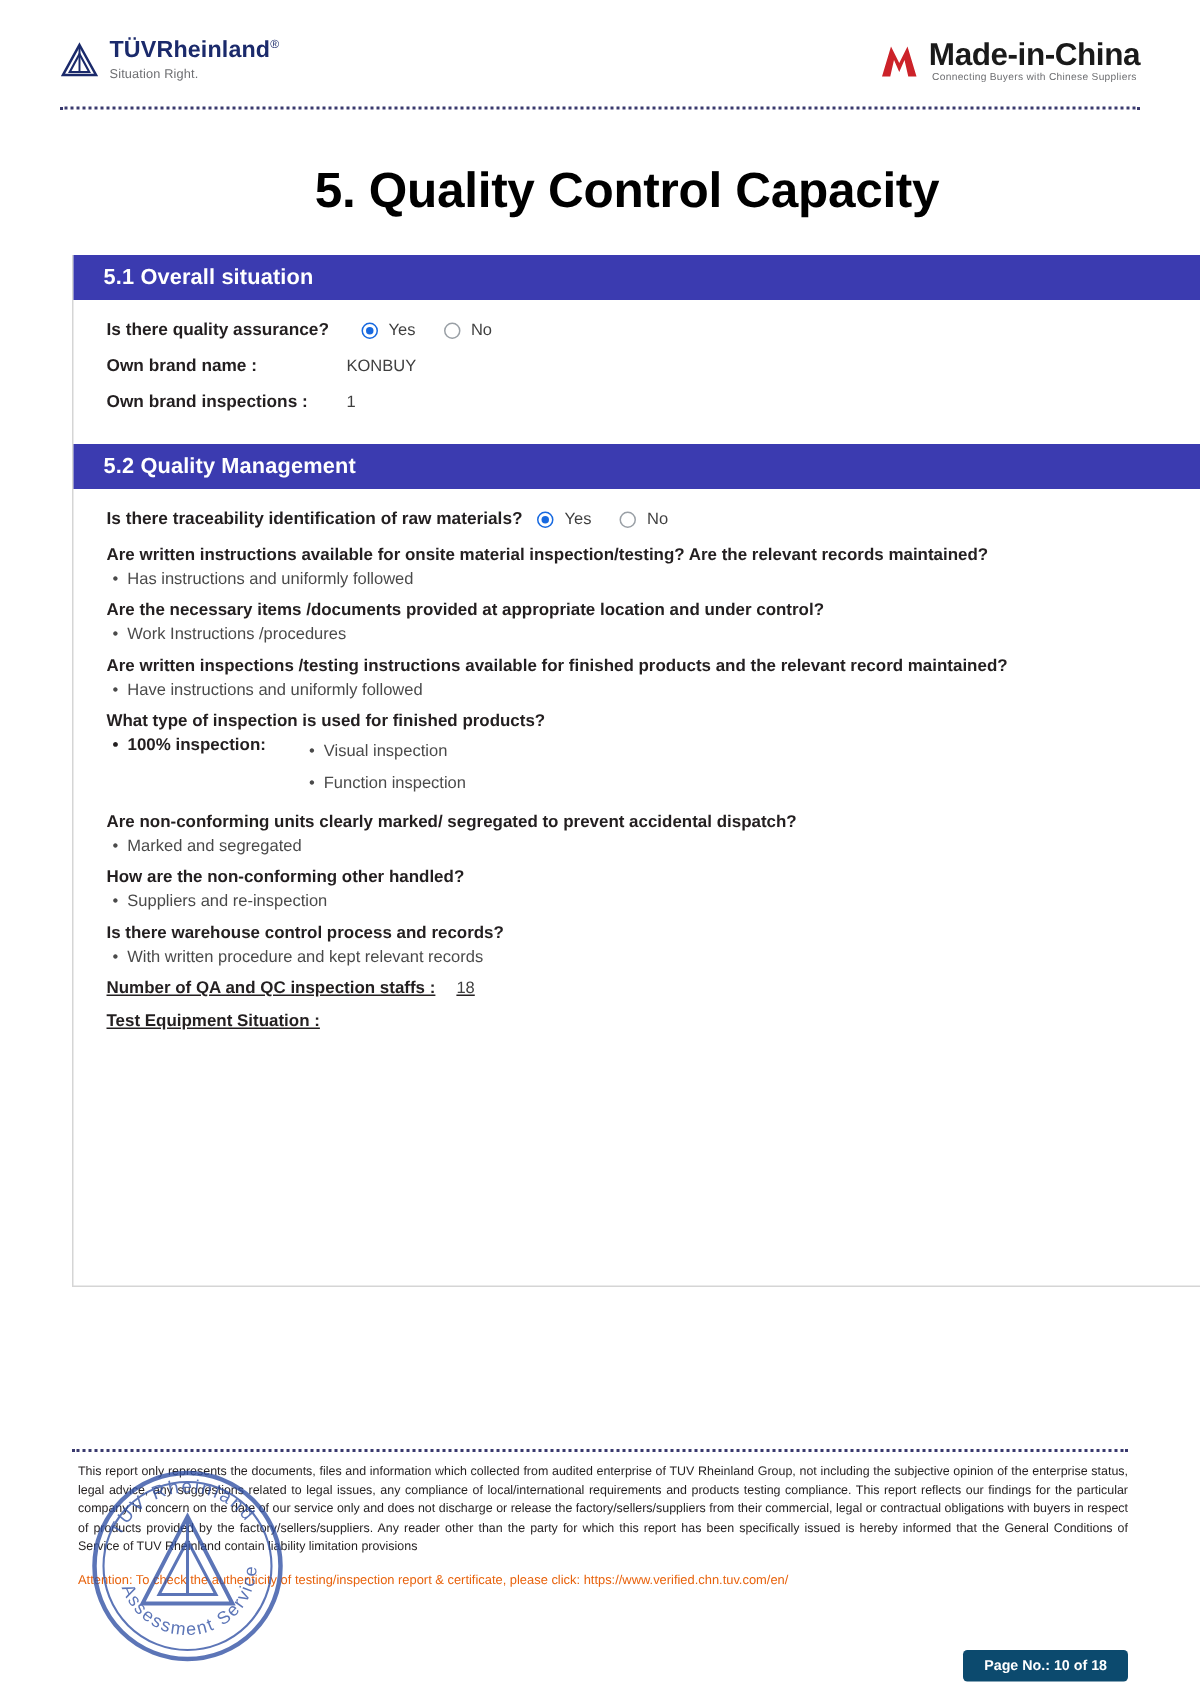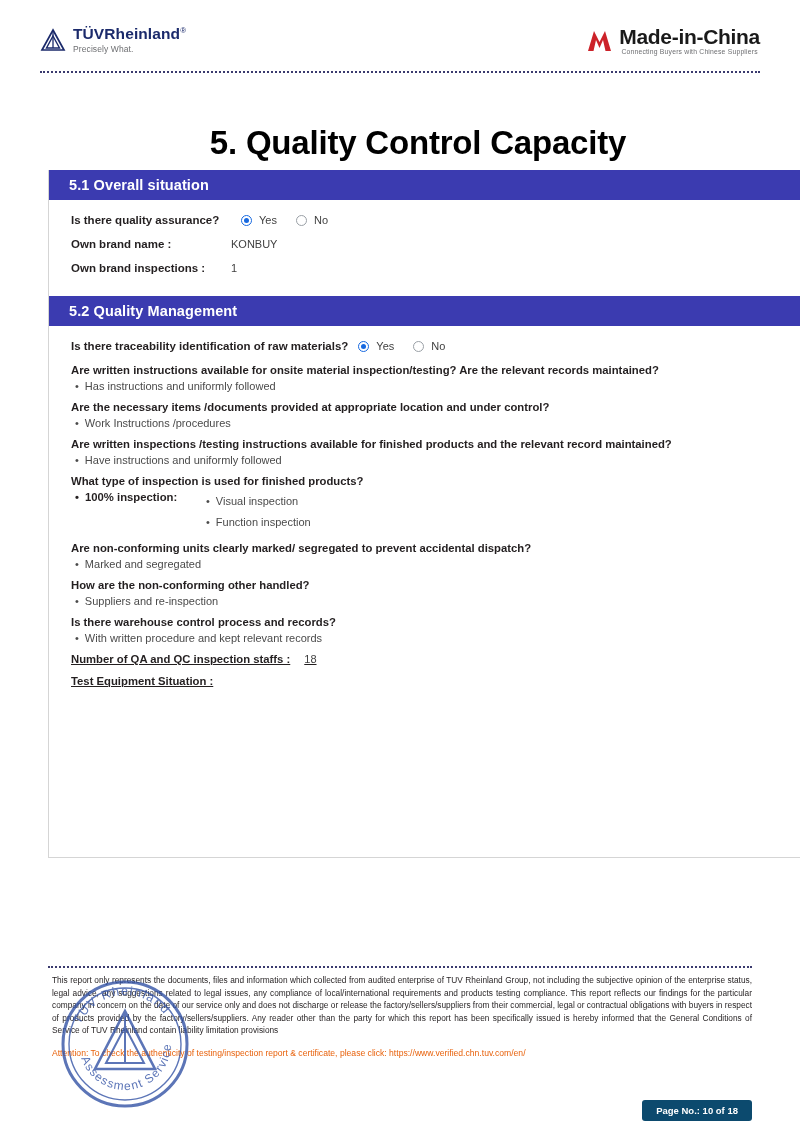--- a/index.html
+++ b/index.html
@@ -50,21 +50,21 @@
 
   .header-rule {
     position: absolute; top: 71px; left: 40px; right: 40px;
     border-top: 2px dotted #3a3a6e;
     height: 0;
   }
 
   
   .doc-title {
     position: absolute;
-    top: 124px; left: 0; right: 0;
+    top: 108px; left: 0; right: 0;
     text-align: center;
     font-size: 33px;
     font-weight: bold;
     color: #000;
     letter-spacing: -.2px;
     margin-left: 36px;
   }
 
   
   .content {
@@ -176,21 +176,21 @@
   <div class="tuv-logo">
     <span class="tuv-mark">
       <svg width="26" height="26" viewBox="0 0 26 26">
         <polygon points="13,2 24,22 2,22" fill="none" stroke="#1b2a6b" stroke-width="1.7"></polygon>
         <polygon points="13,8 19.5,20 6.5,20" fill="none" stroke="#1b2a6b" stroke-width="1.4"></polygon>
         <line x1="13" y1="2" x2="13" y2="20" stroke="#1b2a6b" stroke-width="1.3"></line>
       </svg>
     </span>
     <span class="tuv-text">
       <span class="tuv-name"><b>TÜVRheinland</b><span class="reg">®</span></span>
-      <div class="tuv-tag">Precisely What.</div>
+      <div class="tuv-tag">Situation Right.</div>
     </span>
   </div>
 
   <div class="mic-logo">
     <span class="mic-mark">
       <svg width="27" height="27" viewBox="0 0 27 27">
         <path d="M2 24 L8 4 L13.5 15 L19 4 L25 24 L19.5 24 L17 13 L13.5 21 L10 13 L7.5 24 Z" fill="#cc2229"></path>
       </svg>
     </span>
     <span class="mic-text">

